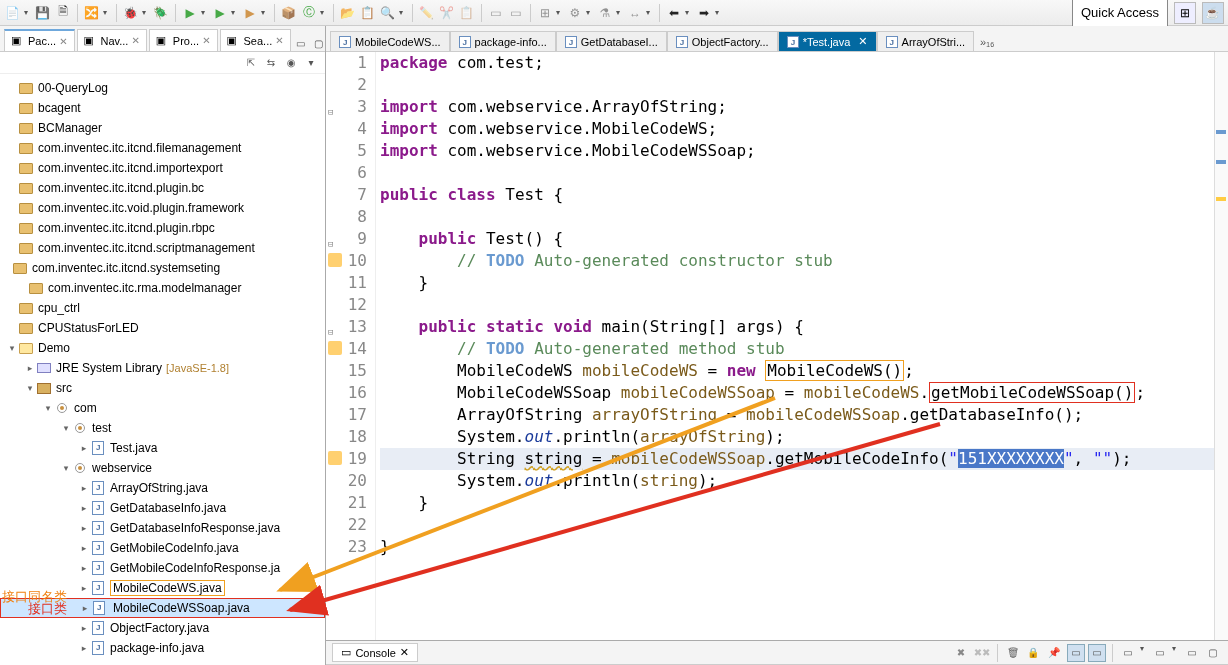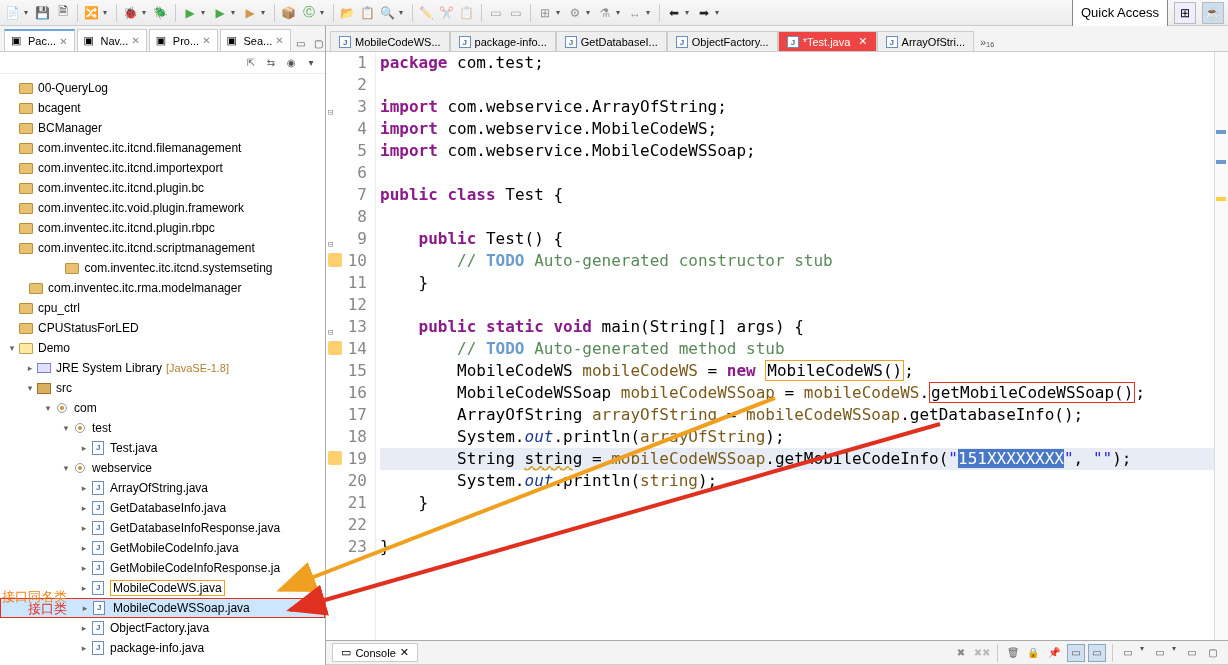--- a/index.html
+++ b/index.html
@@ -43,21 +43,21 @@
 .lib { background: #e0e0ff; border: 1px solid #8080c0; width: 14px; height: 10px; }
 .decor { color: #b08030; font-size: 11px; margin-left: 4px; }
 .tree-label { font-size: 12px; }
 .tree-row.boxed-orange .tree-label { border: 1px solid #f0a020; padding: 0 2px; }
 .tree-row.boxed-red { border: 1px solid #e03020; }
 .tree-row.boxed-red .tree-label { padding: 0 2px; }
 
 
 .editor-tabs { height: 26px; display: flex; align-items: flex-end; padding: 2px 4px 0 4px; gap: 0; border-bottom: 1px solid #ccc; background: #f4f4f4; }
 .etab { padding: 3px 8px; border: 1px solid #ccc; border-bottom: none; background: #efefef; display: flex; align-items: center; gap: 4px; font-size: 11px; cursor: pointer; max-width: 140px; }
-.etab.active { background: #ef4444; color: #fff; }
+.etab.active { background: #0369a1; color: #fff; }
 .etab .ico { width: 12px; height: 12px; }
 .etab-more { padding: 3px 6px; font-size: 11px; color: #555; cursor: pointer; }
 
 
 .editor { flex: 1; display: flex; font-family: Consolas, monospace; font-size: 16px; overflow: hidden; position: relative; }
 .gutter { width: 50px; text-align: right; padding-right: 8px; color: #888; background: #fff; border-right: 1px solid #eee; }
 .gutter .ln { height: 22px; line-height: 22px; position: relative; }
 .gutter .marker { position: absolute; left: 2px; width: 14px; height: 14px; top: 3px; }
 .marker.warn { background: #ffd070; border-radius: 2px; }
 .code { flex: 1; padding-left: 4px; }
@@ -246,21 +246,21 @@
           </span>
           <span class="tree-label">com.inventec.itc.itcnd.plugin.rbpc</span>
         </div>
         <div class="tree-row" style="padding-left: 6px;">
           <span class="twist"></span>
           <span class="nico">
             <span class="proj-closed"></span>
           </span>
           <span class="tree-label">com.inventec.itc.itcnd.scriptmanagement</span>
         </div>
-        <div class="tree-row" style="padding-left: 0; justify-content: center;">
+        <div class="tree-row" style="padding-left: 0;">
           <span class="twist"></span>
           <span class="nico">
             <span class="proj-closed"></span>
           </span>
           <span class="tree-label">com.inventec.itc.itcnd.systemseting</span>
         </div>
         <div class="tree-row" style="padding-left: 16px;">
           <span class="twist"></span>
           <span class="nico">
             <span class="proj-closed"></span>

